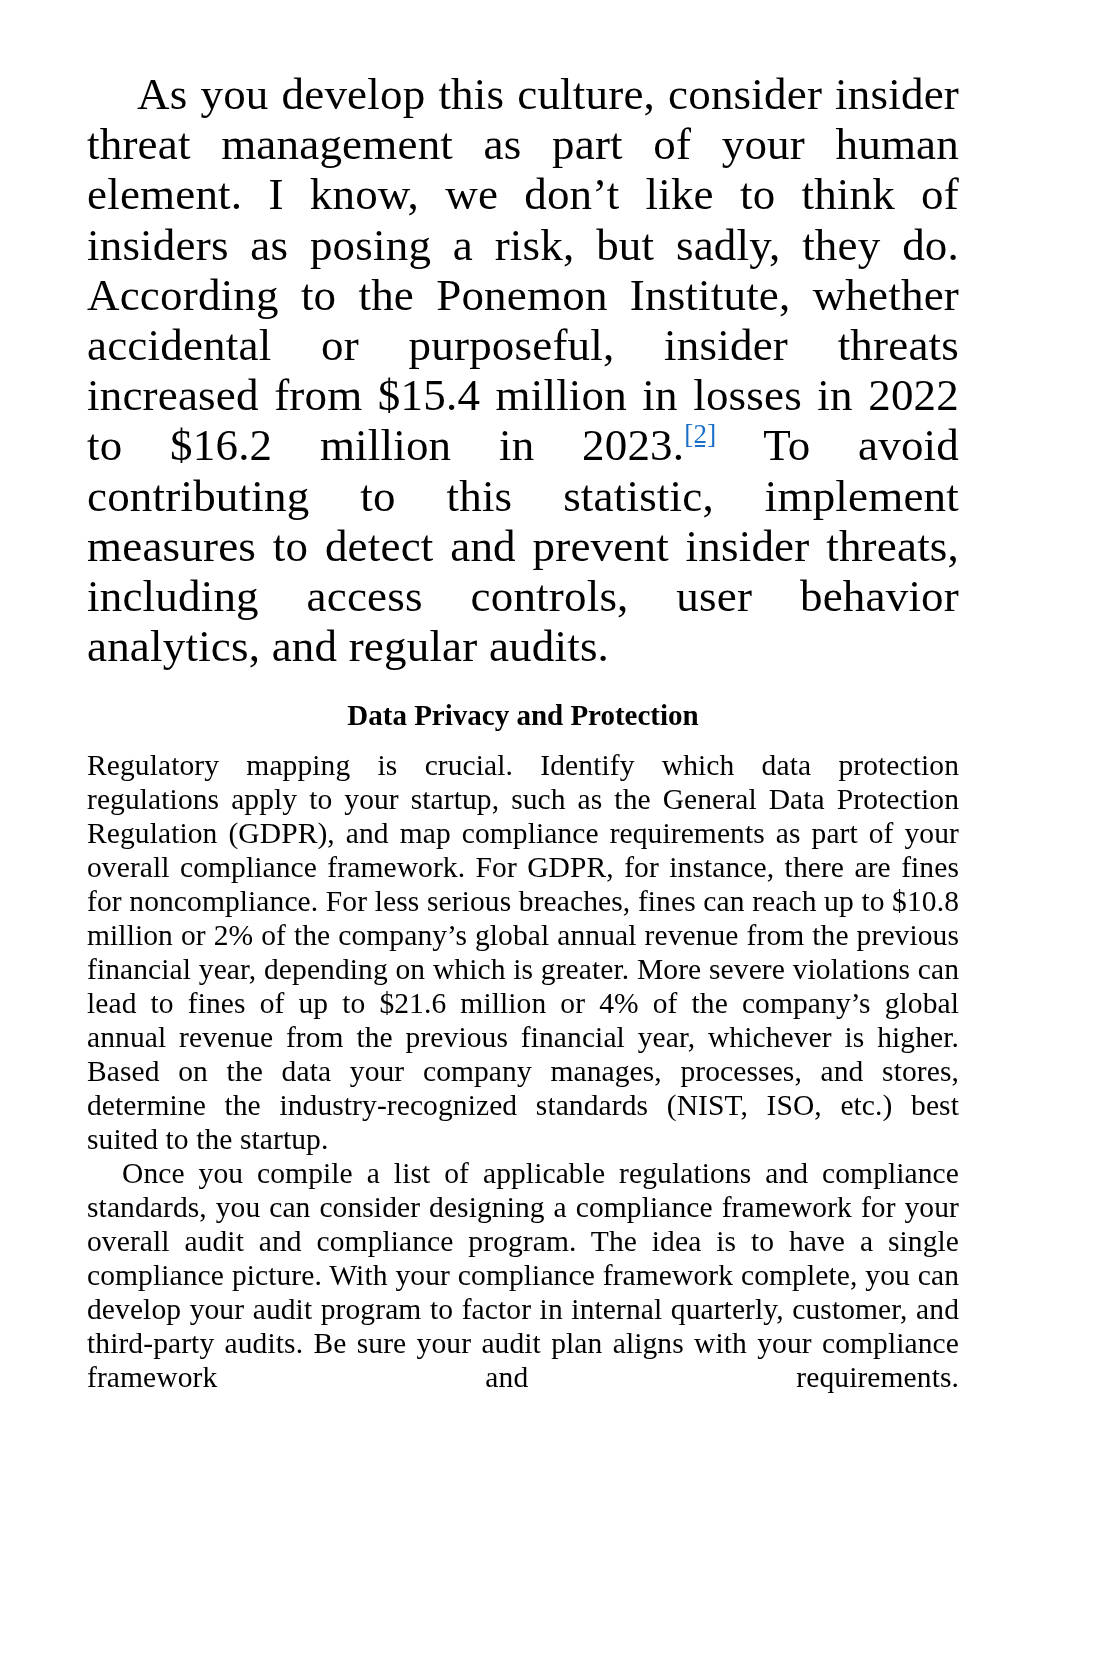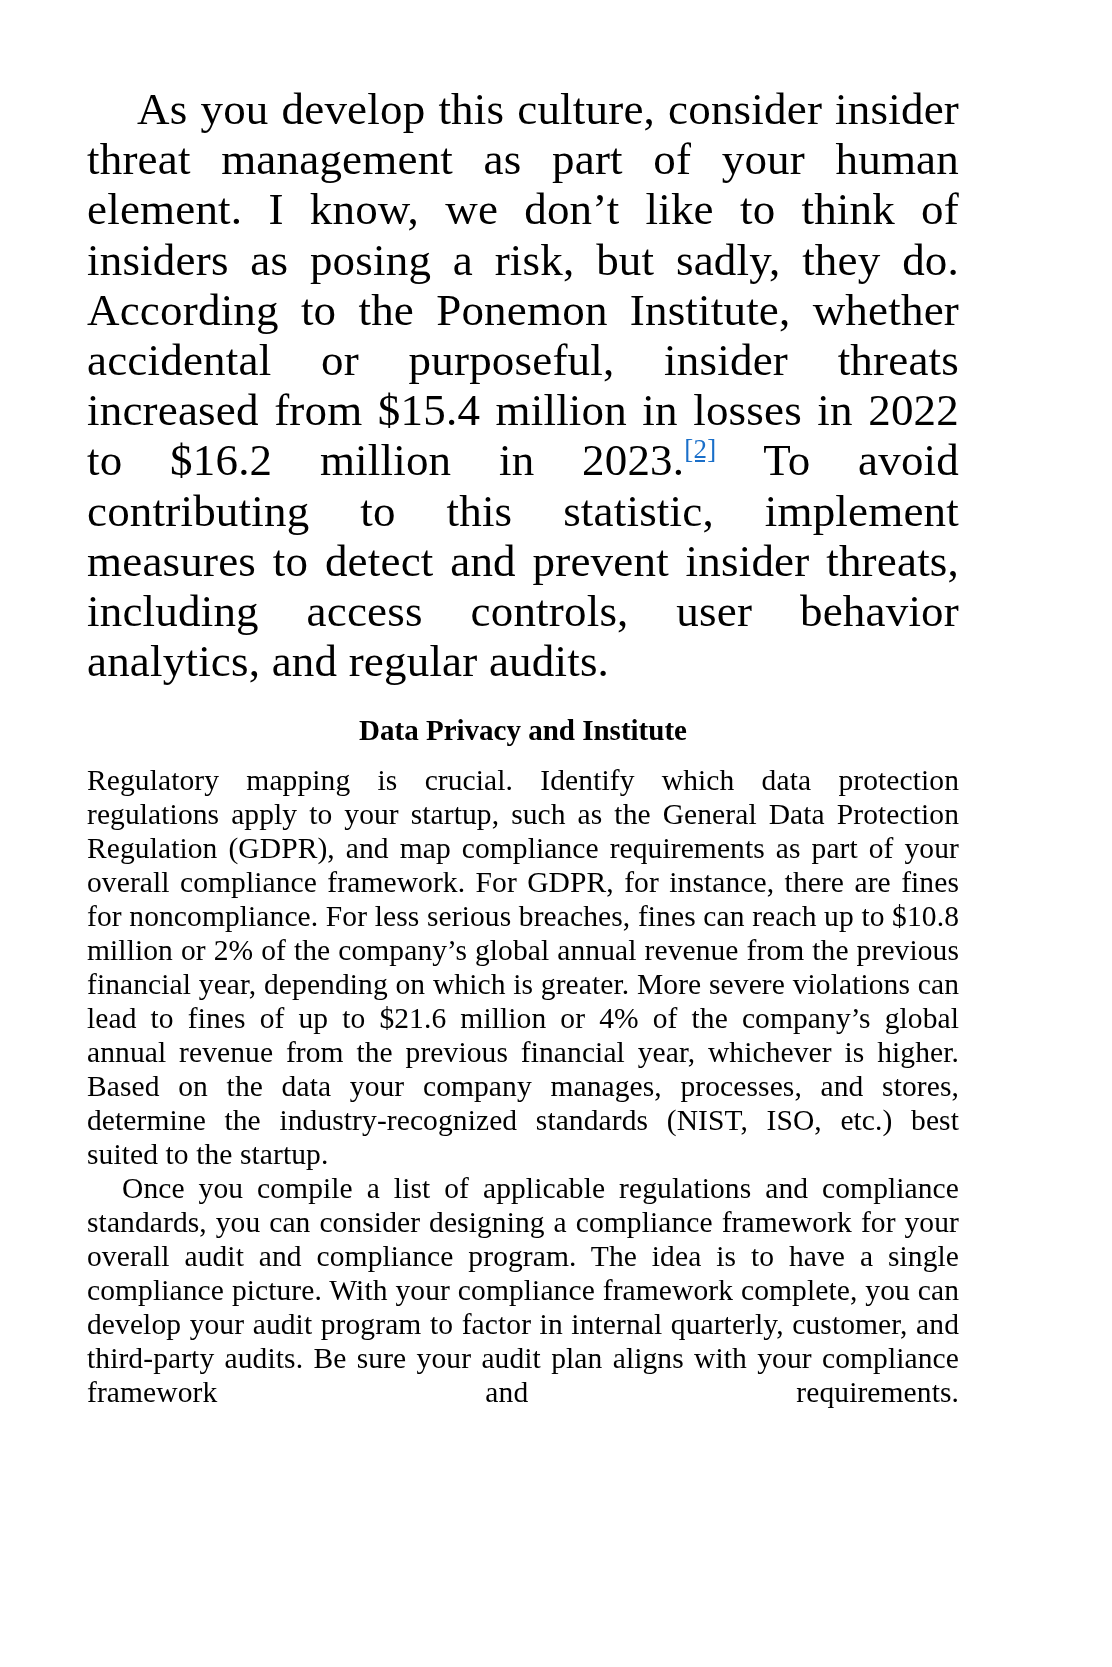--- a/index.html
+++ b/index.html
@@ -11,21 +11,21 @@
       width: 1112px;
       height: 1667px;
       overflow: hidden;
       position: relative;
       color: #000000;
       font-family: "DejaVu Serif", "Liberation Serif", serif;
     }
     .page {
       position: absolute;
       left: 87px;
-      top: 84px;
+      top: 69px;
       width: 872px;
     }
     .large-para {
       font-family: "Liberation Serif", "DejaVu Serif", serif;
       font-size: 45px;
       line-height: 50.2px;
       text-align: justify;
       text-indent: 50px;
       margin: 0;
       letter-spacing: 0.2px;
@@ -63,17 +63,17 @@
     .body-para.continues {
       text-align-last: justify;
     }
   </style>
 </head>
 <body>
 
 <div class="page">
   <p class="large-para"><span>As you develop this culture, consider insider threat management as part of your human element. I know, we don’t like to think of insiders as posing a risk, but sadly, they do. According to the Ponemon Institute, whether accidental or purposeful, insider threats increased from $15.4 million in losses in 2022 to $16.2 million in 2023.</span><a class="footnote-ref">[2]</a><span> To avoid contributing to this statistic, implement measures to detect and prevent insider threats, including access controls, user behavior analytics, and regular audits.</span></p>
 
-  <h2 class="section-heading">Data Privacy and Institute</h2>
+  <h2 class="section-heading">Data Privacy and Protection</h2>
 
   <p class="body-para first">Regulatory mapping is crucial. Identify which data protection regulations apply to your startup, such as the General Data Protection Regulation (GDPR), and map compliance requirements as part of your overall compliance framework. For GDPR, for instance, there are fines for noncompliance. For less serious breaches, fines can reach up to $10.8 million or 2% of the company’s global annual revenue from the previous financial year, depending on which is greater. More severe violations can lead to fines of up to $21.6 million or 4% of the company’s global annual revenue from the previous financial year, whichever is higher. Based on the data your company manages, processes, and stores, determine the industry-recognized standards (NIST, ISO, etc.) best suited to the startup.</p>
   <p class="body-para indent continues">Once you compile a list of applicable regulations and compliance standards, you can consider designing a compliance framework for your overall audit and compliance program. The idea is to have a single compliance picture. With your compliance framework complete, you can develop your audit program to factor in internal quarterly, customer, and third-party audits. Be sure your audit plan aligns with your compliance framework and requirements.</p>
 </div>
 
 </body></html>

